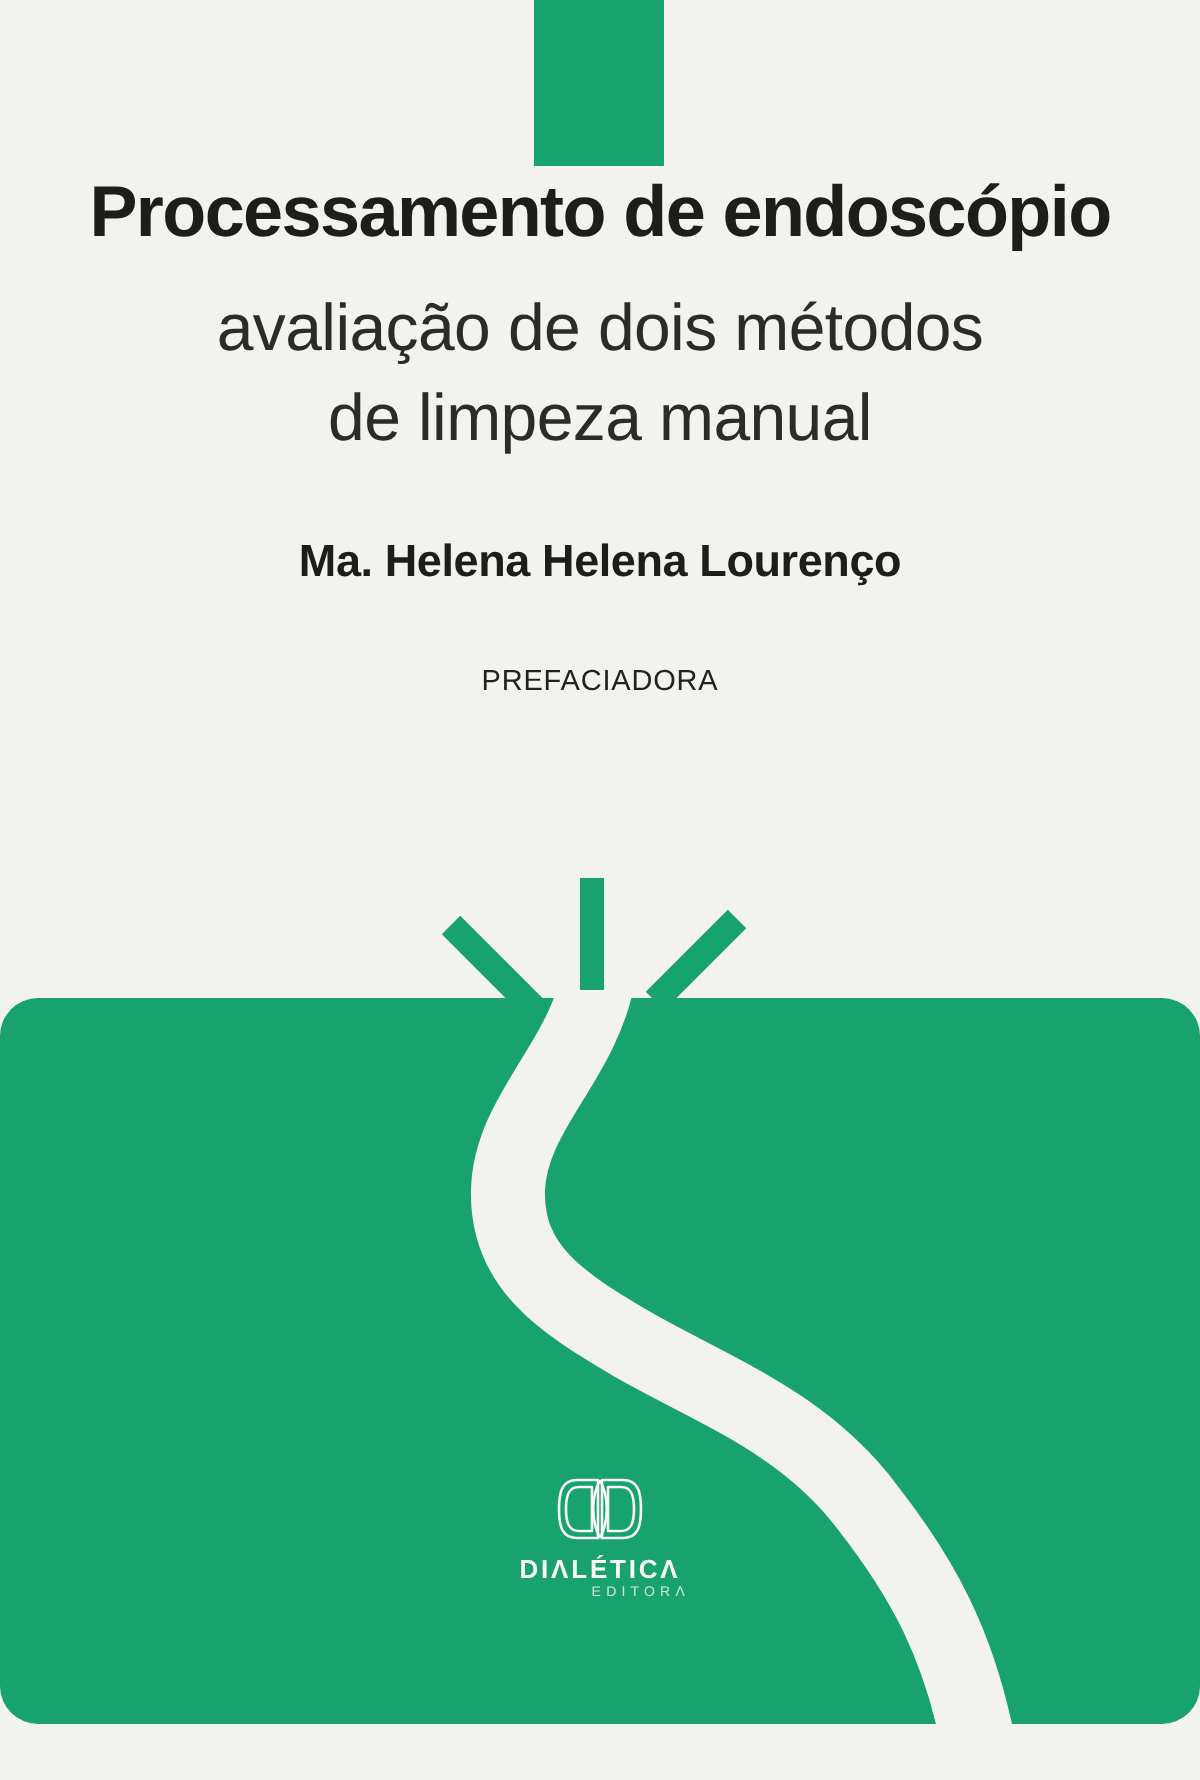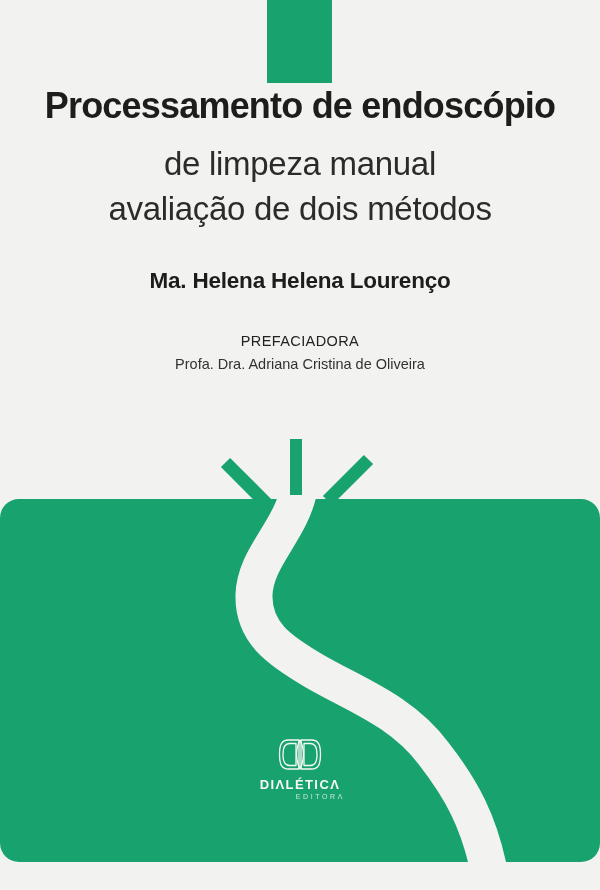--- a/index.html
+++ b/index.html
@@ -113,29 +113,28 @@
 </head>
 <body>
 
 <div class="cover">
 
   <div class="top-bar"></div>
 
   <h1 class="title">Processamento de endoscópio</h1>
 
   <div class="subtitle">
+    <div>avaliação de dois métodos</div>
     <div>de limpeza manual</div>
-    <div>avaliação de dois métodos</div>
   </div>
 
   <div class="author">Ma. Helena Helena Lourenço</div>
 
   <div class="preface-label">PREFACIADORA</div>
 
-  <div class="preface-author">Profa. Dra. Adriana Cristina de Oliveira</div>
 
   <svg class="rays" viewBox="0 0 180 85" aria-hidden="true">
     <rect x="80" y="9" width="12" height="56"></rect>
     <rect x="7" y="46.5" width="58" height="13" transform="rotate(45 36 53)"></rect>
     <rect x="109" y="43.5" width="58" height="13" transform="rotate(-45 138 50)"></rect>
   </svg>
 
   <div class="bottom-panel">
 
     <svg class="cable" viewBox="0 0 600 363" preserveAspectRatio="none" aria-hidden="true">

